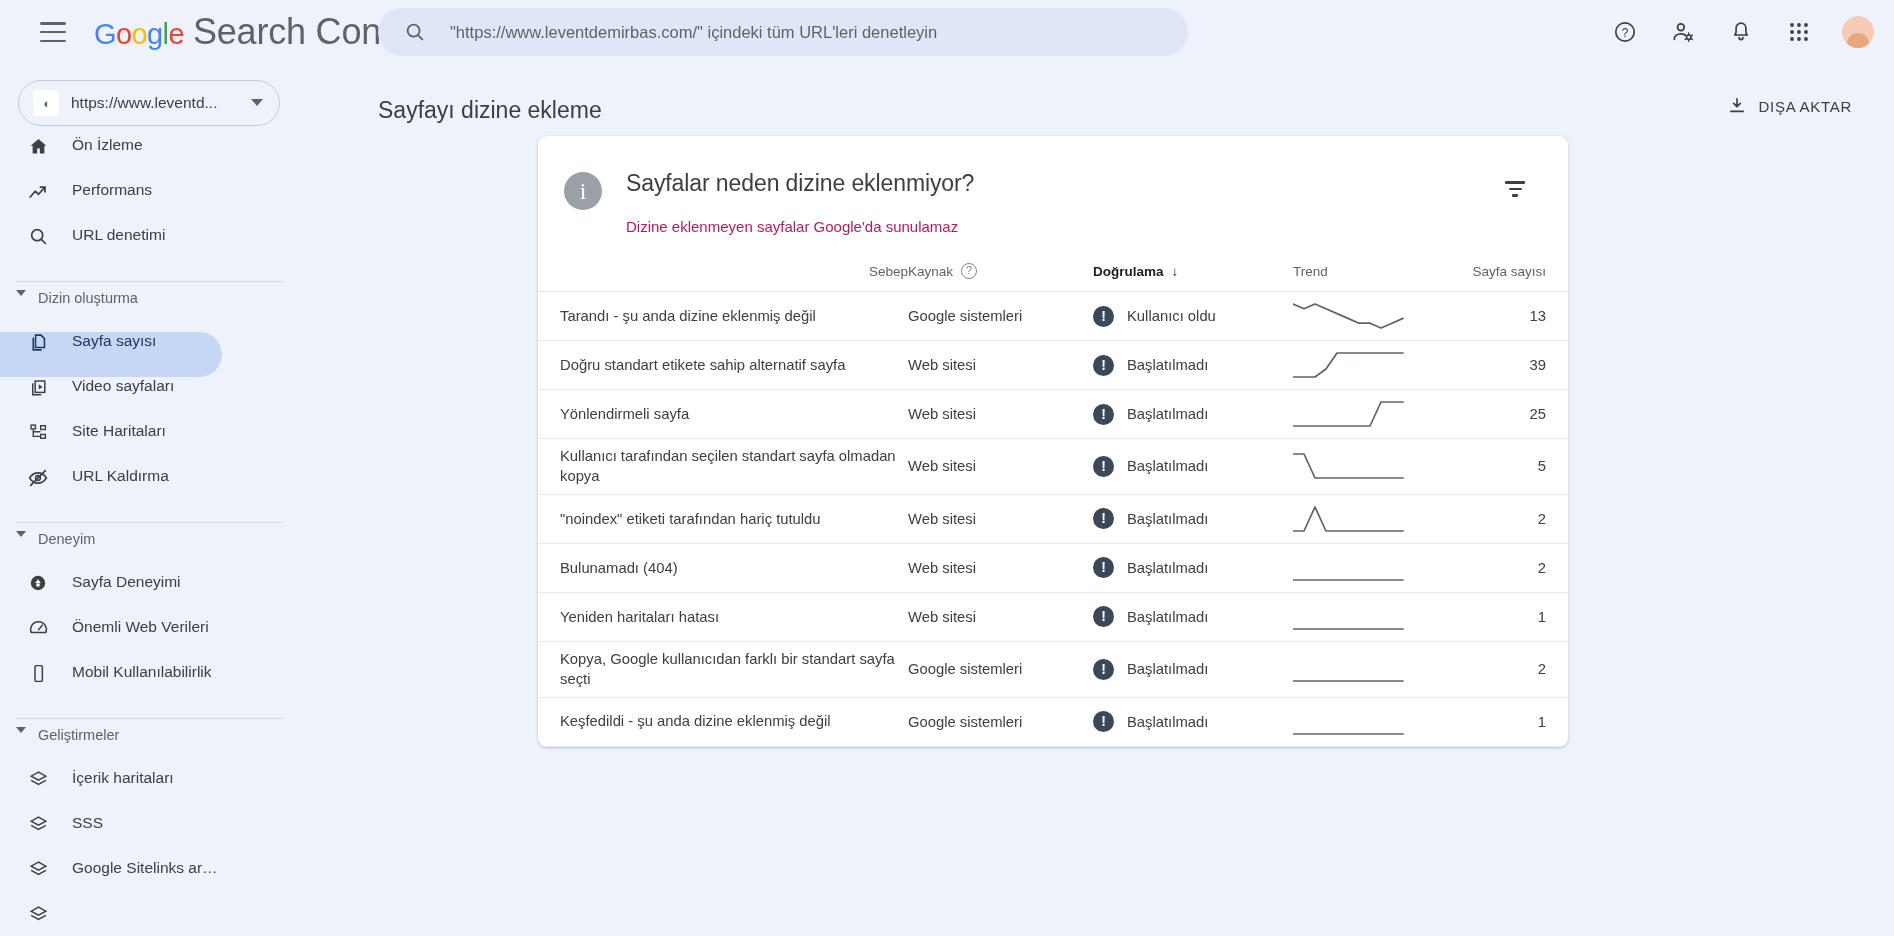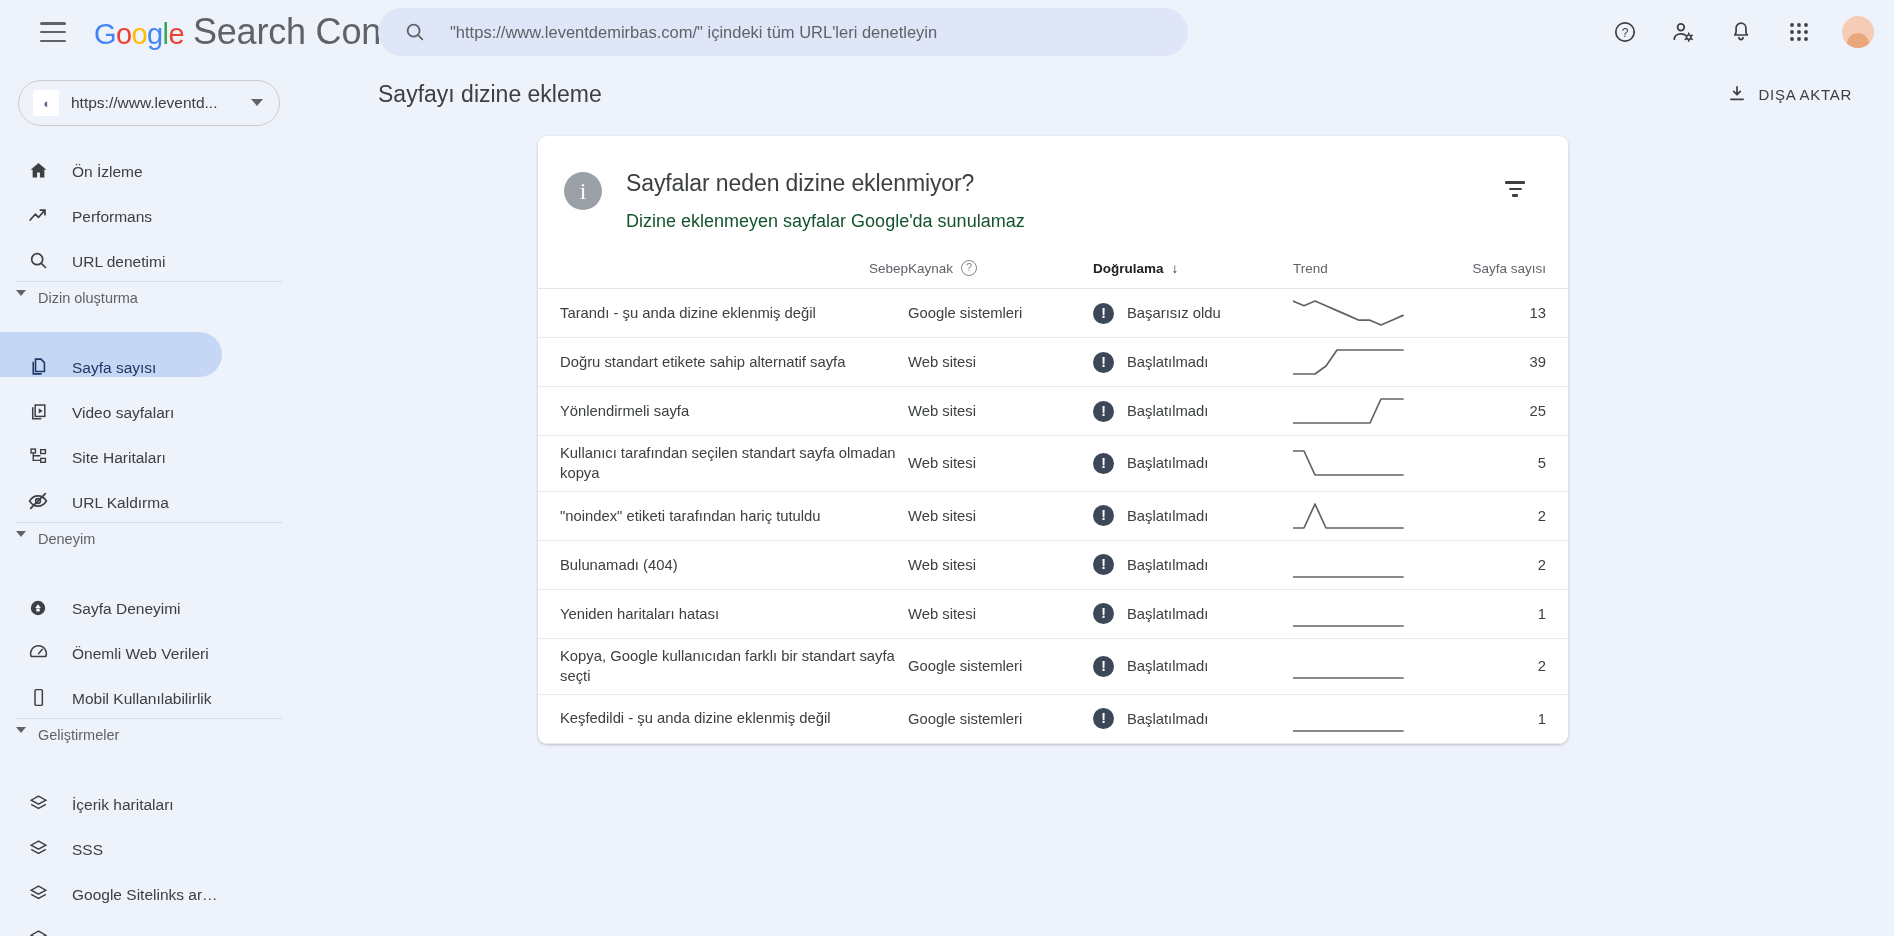--- a/index.html
+++ b/index.html
@@ -87,21 +87,21 @@
     width: 26px; height: 26px; margin-left: 14px; margin-right: 12px;
     background: #ffffff; border-radius: 3px;
     display:flex; align-items:center; justify-content:center;
     font-size: 13px; color:#5b6b8c;
   }
   .prop-text { font-size: 15.5px; color: #3c4043; flex: 1; white-space: nowrap; overflow: hidden; }
   .prop-caret { margin-right: 16px; }
 
   .navsec { margin-top: 10px; }
   .navitem {
-    height: 45px; display: flex; align-items: flex-end;
+    height: 45px; display: flex; align-items: flex-start;
     padding-left: 26px; cursor: pointer;
     border-radius: 0 24px 24px 0; margin-right: 76px;
     color: #3c4043; font-size: 15.5px;
   }
   .navitem.active { background: #c6d7f5; color: #1f3864; font-weight: 400; }
   .navitem .ni-icon { width: 24px; margin-right: 22px; display: flex; align-items: center; justify-content: center; flex: 0 0 auto;}
   .navitem .ni-label { white-space: nowrap; overflow:hidden; text-overflow: ellipsis; }
 
   .divider { height: 1px; background: #d6dbe6; margin: 10px 16px 0 16px; }
 
@@ -117,21 +117,21 @@
     border-top: 6px solid #5f6368;
   }
 
   
   .main {
     position: absolute; left: 298px; top: 64px;
     width: 1596px; height: 872px;
     background: #eef2fb;
     overflow: hidden;
   }
-  .pagehdr { height: 72px; display: flex; align-items: center; padding: 0 0 12px 80px; }
+  .pagehdr { height: 72px; display: flex; align-items: flex-end; padding: 0 0 12px 80px; }
   .pagetitle { font-size: 23px; color: #3c4043; font-weight: 400; }
   .export {
     margin-left: auto; margin-right: 30px;
     display: flex; align-items: center; cursor: pointer;
     color: #3c4043; font-size: 15px; letter-spacing: .7px;
     padding: 8px 12px; border-radius: 4px;
   }
   .export svg { margin-right: 12px; }
 
   .card {
@@ -145,21 +145,21 @@
   .cardhdr { display: flex; align-items: flex-start; padding: 34px 36px 14px 26px; }
   .infocircle {
     width: 38px; height: 38px; border-radius: 50%;
     background: #9aa0a6; color: #fff;
     display: flex; align-items: center; justify-content: center;
     font-size: 24px; font-family: "Liberation Serif", serif;
     flex: 0 0 auto; margin-top: 2px;
   }
   .cardtitles { margin-left: 24px; flex: 1; }
   .cardtitle { font-size: 23px; color: #3c4043; font-weight: 400; letter-spacing: -.1px;}
-  .cardsub { font-size: 18px; color: #14532d; margin-top: 14px; }
+  .cardsub { font-size: 15px; color: #be185d; margin-top: 21px; }
   .filterbtn {
     width: 34px; height: 34px; cursor: pointer;
     display: flex; flex-direction: column; align-items: center; justify-content: center;
     border-radius: 50%; margin-top: 2px;
   }
   .filterbtn i { display:block; background:#3c4043; height:2.4px; margin:2px 0; border-radius:1px; }
   .filterbtn i:nth-child(1){ width:20px; }
   .filterbtn i:nth-child(2){ width:13px; }
   .filterbtn i:nth-child(3){ width:6px; }
 
@@ -483,21 +483,21 @@
           </th>
         </tr>
       </thead>
       <tbody id="tbody">
           <tr>
             <td class="td-reason">Tarandı - şu anda dizine eklenmiş değil</td>
             <td>Google sistemleri</td>
             <td>
               <span class="statcell">
                 <span class="badge">!</span>
-                <span class="statlabel">Başarısız oldu</span>
+                <span class="statlabel">Kullanıcı oldu</span>
               </span>
             </td>
             <td>
               <svg class="spark" width="120" height="34" viewBox="0 0 120 34">
                 <path d="M0.0 5.0 L11.0 9.8 L22.0 5.0 L33.0 9.8 L44.0 14.6 L55.0 19.4 L66.0 24.2 L77.0 24.2 L88.0 29.0 L99.0 24.2 L110.0 19.4" fill="none" stroke="#5f6368" stroke-width="1.7" stroke-linejoin="round" stroke-linecap="round"></path>
               </svg>
             </td>
             <td class="td-count">13</td>
           </tr>
           <tr>

